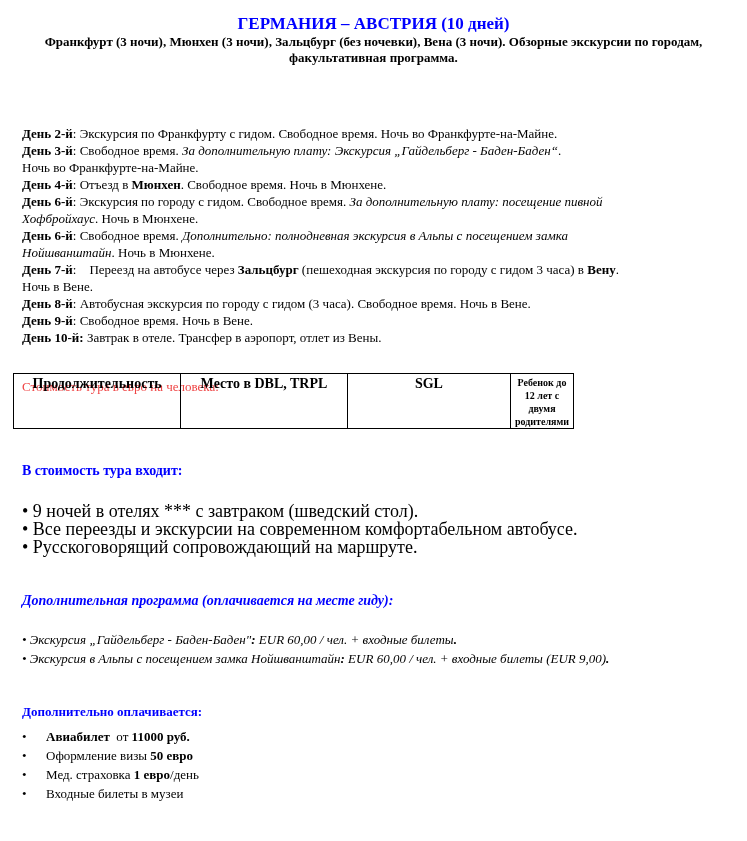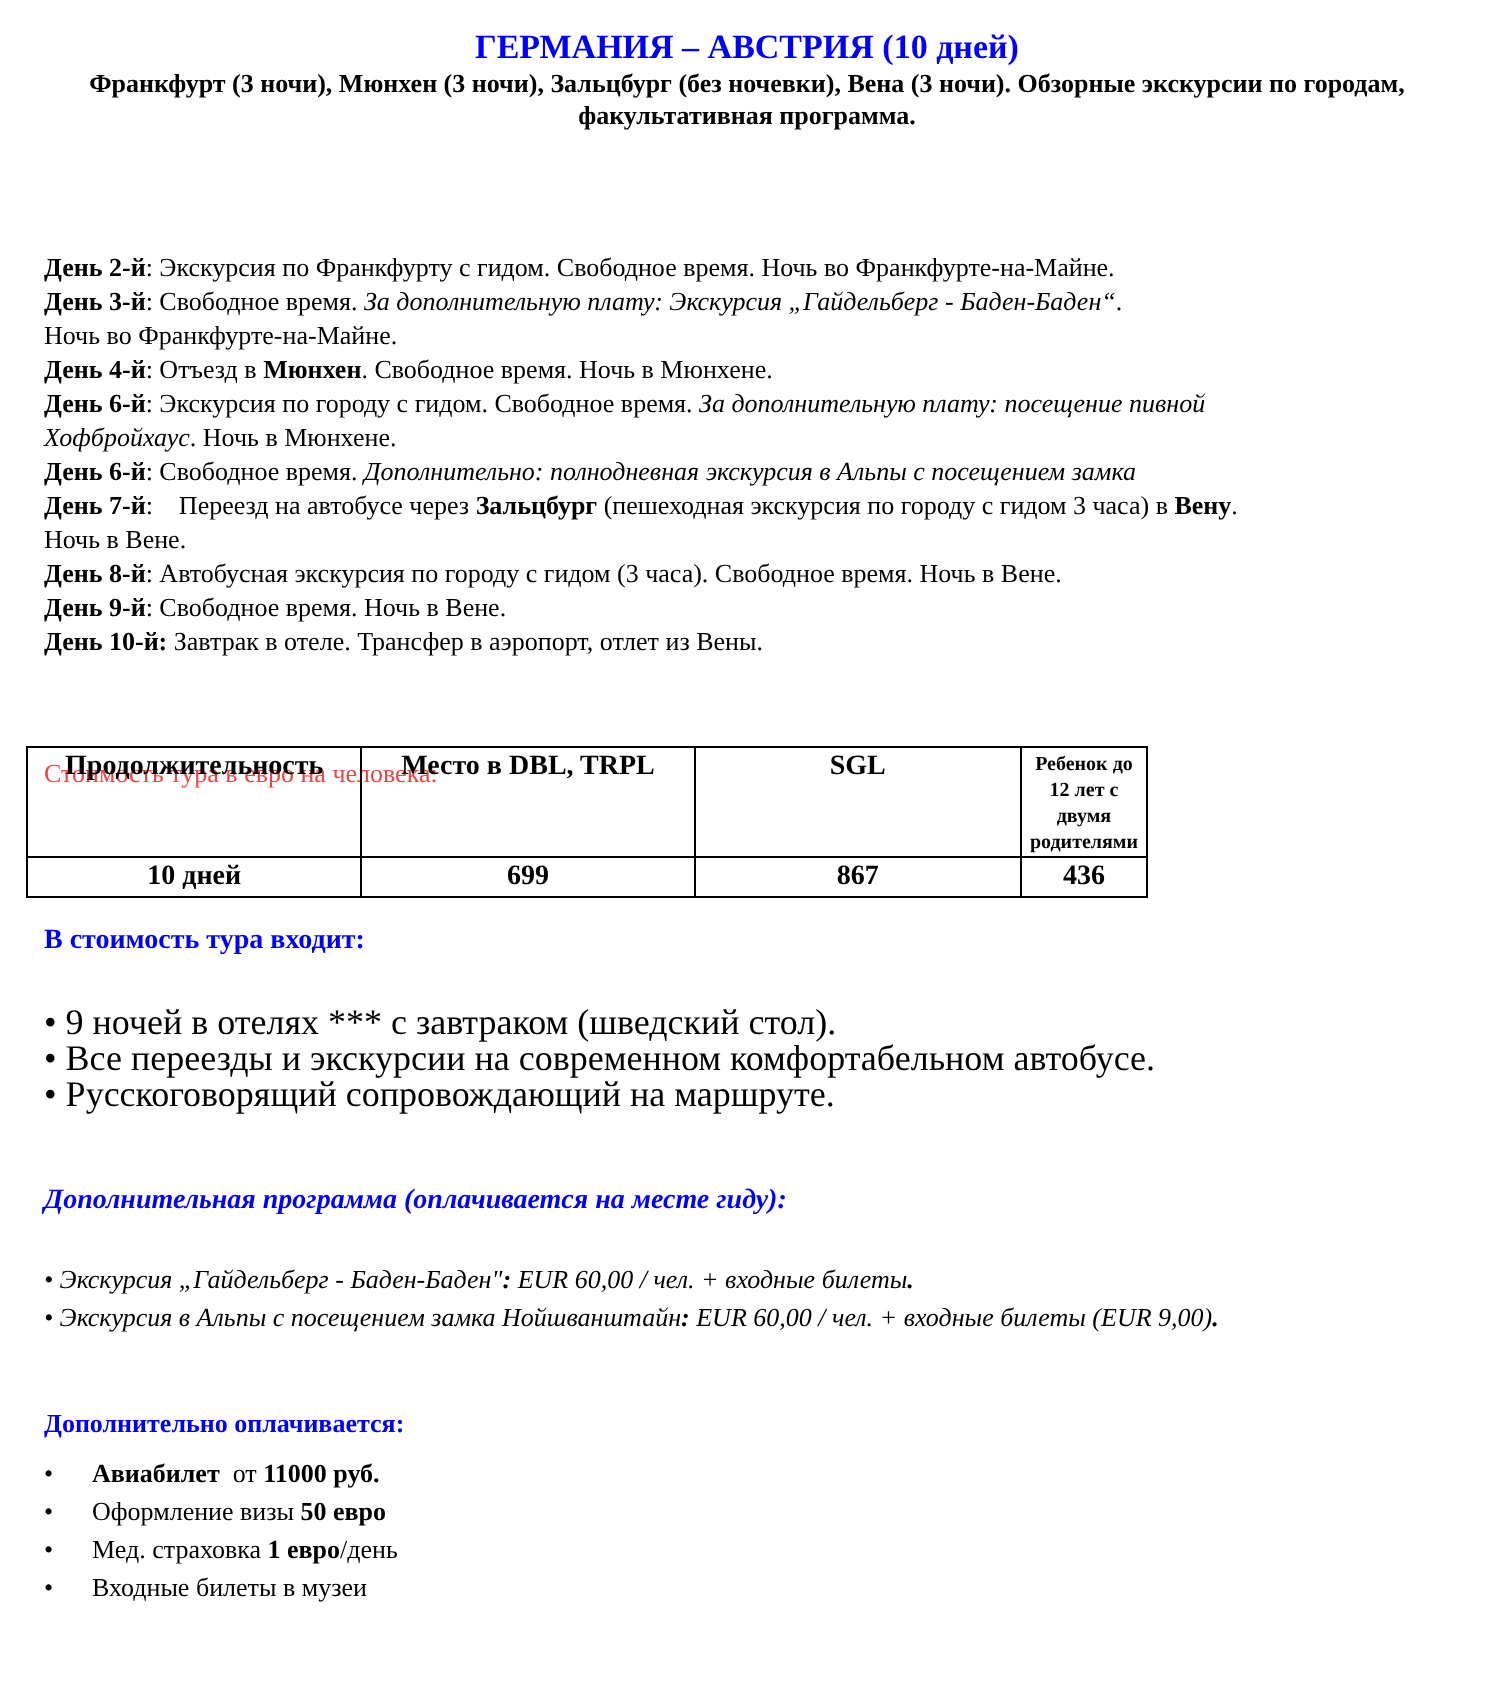--- a/index.html
+++ b/index.html
@@ -51,41 +51,36 @@
 </div>
 
 <div class="days">
   <div class="line"><span class="b">День 2-й</span><span>: Экскурсия по Франкфурту с гидом. Свободное время. Ночь во Франкфурте-на-Майне.</span></div>
   <div class="line"><span class="b">День 3-й</span><span>: Свободное время. </span><span class="i">За дополнительную плату: Экскурсия „Гайдельберг - Баден-Баден“</span><span>.</span></div>
   <div class="line">Ночь во Франкфурте-на-Майне.</div>
   <div class="line"><span class="b">День 4-й</span><span>: Отъезд в </span><span class="b">Мюнхен</span><span>. Свободное время. Ночь в Мюнхене.</span></div>
   <div class="line"><span class="b">День 6-й</span><span>: Экскурсия по городу с гидом. Свободное время. </span><span class="i">За дополнительную плату: посещение  пивной</span></div>
   <div class="line"><span class="i">Хофбройхаус</span><span>. Ночь в Мюнхене.</span></div>
   <div class="line"><span class="b">День 6-й</span><span>: Свободное время. </span><span class="i">Дополнительно: полнодневная экскурсия в Альпы с посещением замка</span></div>
+  <div class="line"><span class="i">Нойшванштайн</span><span>. Ночь в Мюнхене.</span></div>
   <div class="line" style="white-space:pre"><span class="b">День 7-й</span><span>:    Переезд на автобусе через </span><span class="b">Зальцбург</span><span> (пешеходная экскурсия по городу с гидом 3 часа) в </span><span class="b">Вену</span><span>.</span></div>
   <div class="line">Ночь в Вене.</div>
   <div class="line"><span class="b">День 8-й</span><span>: Автобусная экскурсия по городу с гидом (3 часа). Свободное время. Ночь в Вене.</span></div>
   <div class="line"><span class="b">День 9-й</span><span>: Свободное время. Ночь в Вене.</span></div>
   <div class="line"><span class="b">День 10-й:</span><span> Завтрак в отеле. Трансфер в аэропорт, отлет из Вены.</span></div>
 </div>
 
 <div class="price-caption">Стоимость тура в евро на человека:</div>
 <table class="prices">
   <tbody>
       <tr class="head">
     <td style="width:160px">Продолжительность</td>
     <td style="width:165px">Место в DBL, TRPL</td>
     <td style="width:162px">SGL</td>
     <td class="small">Ребенок до 12 лет с двумя родителями</td>
-  </tr>
-  <tr class="row">
-    <td>10 дней</td>
-    <td>699</td>
-    <td>867</td>
-    <td>436</td>
   </tr>
 </tbody>
   </table>
 
 <div class="section-title" style="top:463px">В стоимость тура входит:</div>
 <div class="incl">
   <div>• 9 ночей в отелях *** с завтраком (шведский стол).</div>
   <div>• Все переезды и экскурсии на современном комфортабельном автобусе.</div>
   <div>• Русскоговорящий сопровождающий на маршруте.</div>
 </div>

